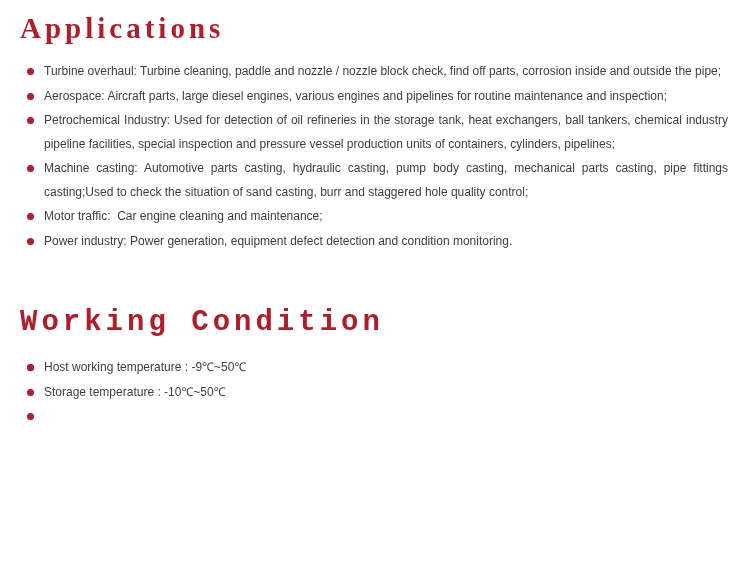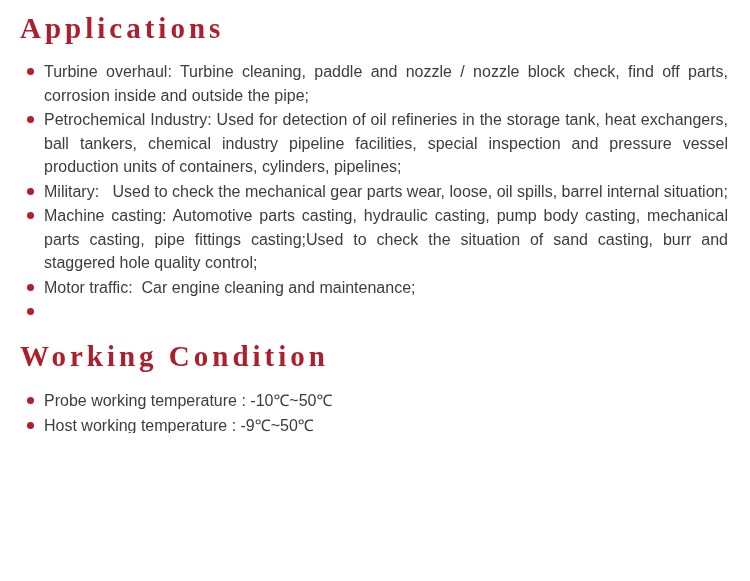--- a/index.html
+++ b/index.html
@@ -20,32 +20,33 @@
   .section-title {
     font-family: "Liberation Serif", serif;
     font-weight: bold;
     font-size: 29px;
     line-height: 36px;
     letter-spacing: 4px;
     color: #ae1e2d;
     margin: 0 0 14px 0;
   }
   .section-title.second {
-    margin-top: 39px;
+    margin-top: 52px;
     margin-bottom: 15px;
+    font-family: Liberation Mono, monospace;
   }
   ul.bullet-list {
     list-style: none;
     margin: 0;
     padding: 0;
   }
   ul.bullet-list li {
     position: relative;
     padding-left: 24px;
-    font-size: 16px;
+    font-size: 12px;
     line-height: 23.5px;
     color: #3d3d3d;
     text-align: justify;
     margin-bottom: 1px;
   }
   ul.bullet-list.plain li {
     text-align: left;
   }
   .dot {
     position: absolute;
@@ -64,45 +65,45 @@
 
   <h1 class="section-title">Applications</h1>
 
   <ul class="bullet-list">
     <li>
       <span class="dot"></span>
       <span>Turbine overhaul: Turbine cleaning, paddle and nozzle / nozzle block check, find off parts, corrosion inside and outside the pipe;</span>
     </li>
     <li>
       <span class="dot"></span>
-      <span>Petrochemical Industry: Used for detection of oil refineries in the storage tank, heat exchangers, ball tankers, chemical industry pipeline facilities, special inspection and pressure vessel production units of containers, cylinders, pipelines;</span>
+      <span>Aerospace: Aircraft parts, large diesel engines, various engines and pipelines for routine maintenance and inspection;</span>
     </li>
     <li>
       <span class="dot"></span>
-      <span>Military: &nbsp; Used to check the mechanical gear parts wear, loose, oil spills, barrel internal situation;</span>
+      <span>Petrochemical Industry: Used for detection of oil refineries in the storage tank, heat exchangers, ball tankers, chemical industry pipeline facilities, special inspection and pressure vessel production units of containers, cylinders, pipelines;</span>
     </li>
     <li>
       <span class="dot"></span>
       <span>Machine casting: Automotive parts casting, hydraulic casting, pump body casting, mechanical parts casting, pipe fittings casting;Used to check the situation of sand casting, burr and staggered hole quality control;</span>
     </li>
     <li>
       <span class="dot"></span>
       <span>Motor traffic: &nbsp;Car engine cleaning and maintenance;</span>
     </li>
     <li>
       <span class="dot"></span>
+      <span>Power industry: Power generation, equipment defect detection and condition monitoring.</span>
     </li>
   </ul>
 
   <h1 class="section-title second">Working Condition</h1>
 
   <ul class="bullet-list plain">
     <li>
       <span class="dot"></span>
-      <span>Probe working temperature : -10℃~50℃</span>
     </li>
     <li>
       <span class="dot"></span>
       <span>Host working temperature : -9℃~50℃</span>
     </li>
     <li>
       <span class="dot"></span>
       <span>Storage temperature : -10℃~50℃</span>
     </li>
     <li>

